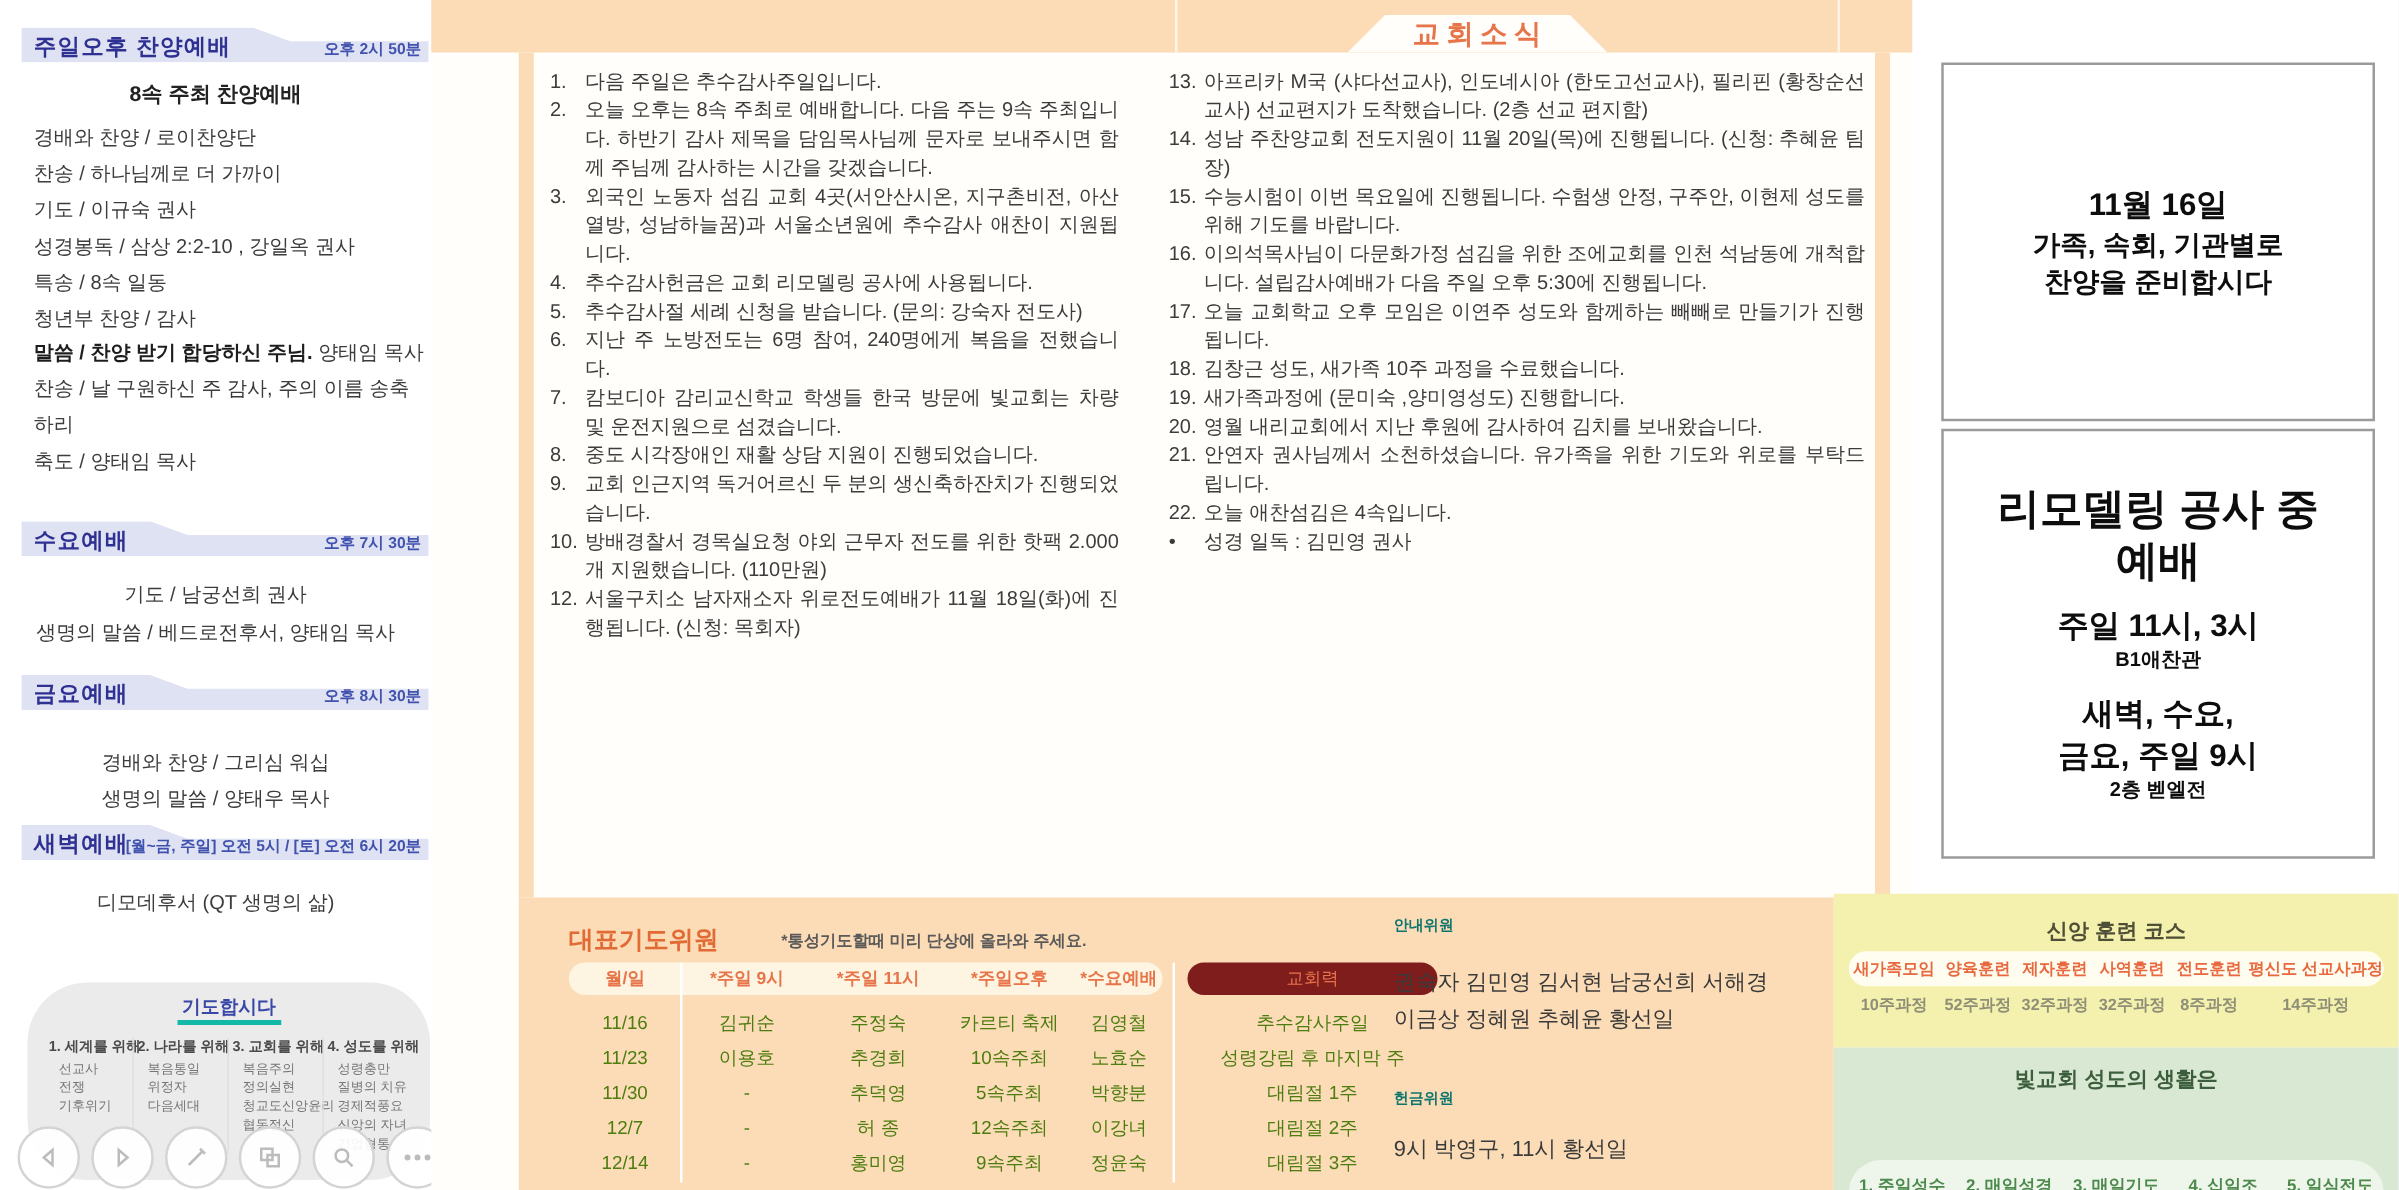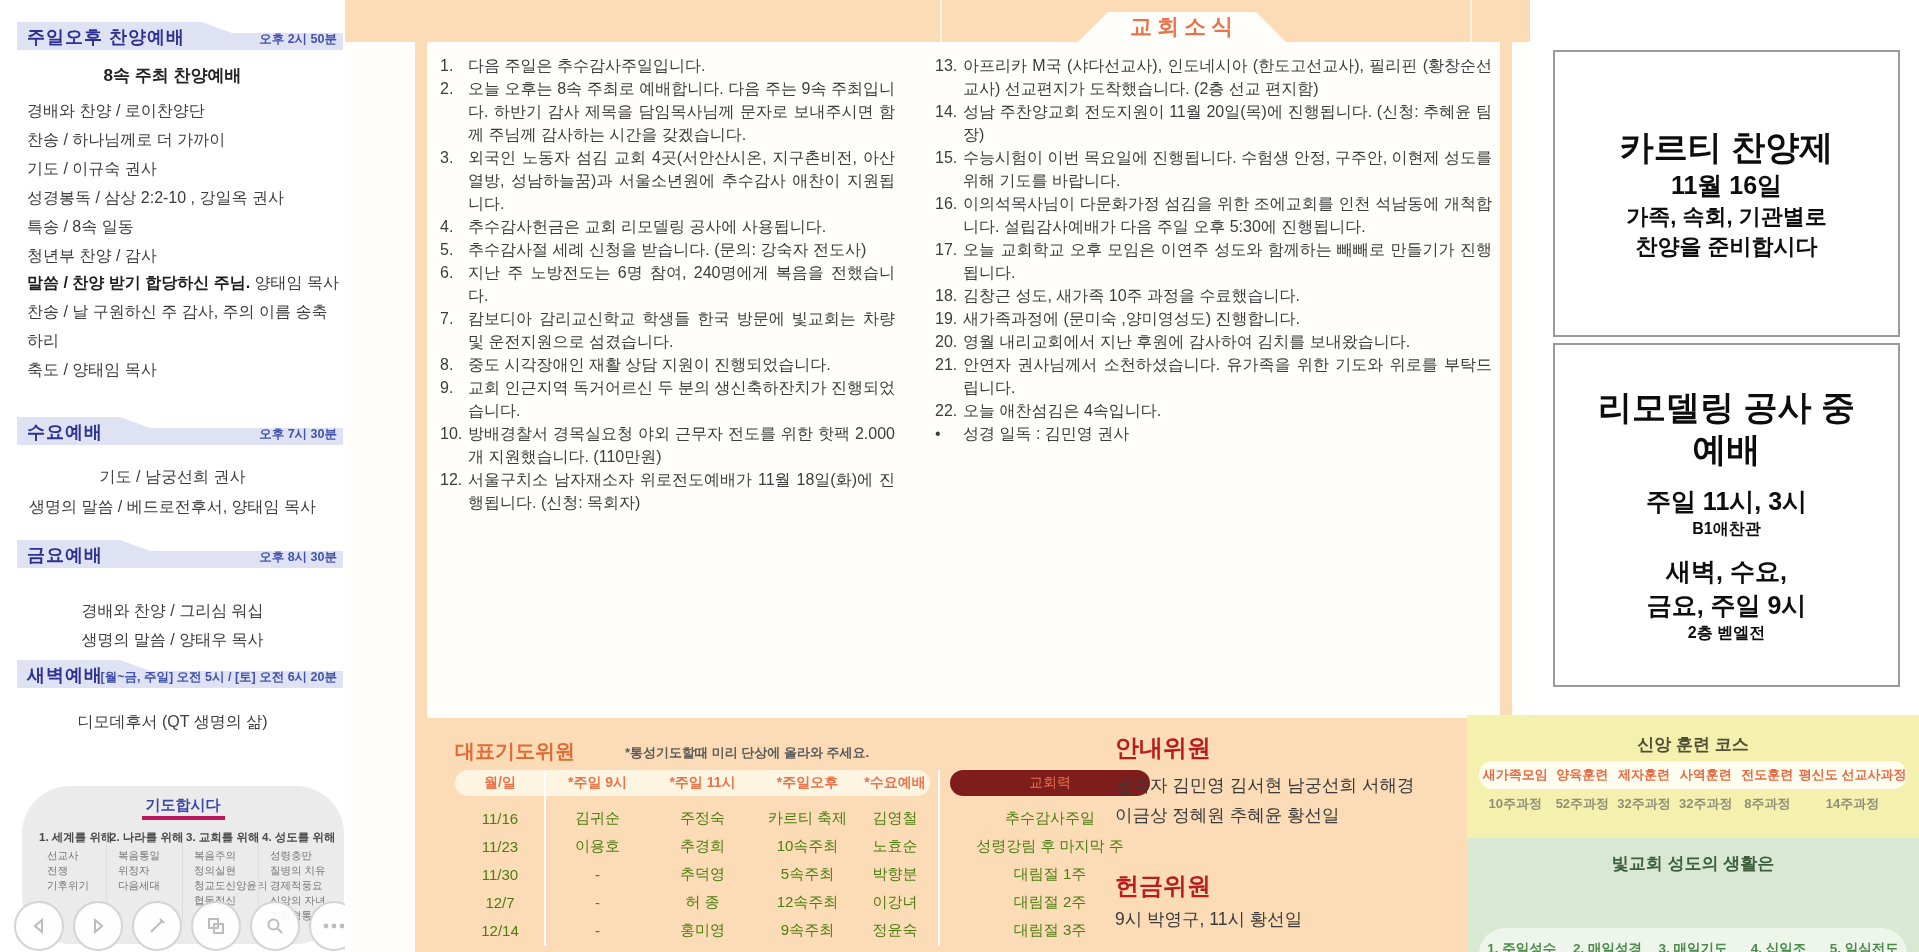--- a/index.html
+++ b/index.html
@@ -15,21 +15,21 @@
   .sbar .stime{position:absolute;right:6px;bottom:2px;font-size:12.5px;font-weight:bold;color:#4152ae;}
   .scenter{position:absolute;left:0;width:345px;text-align:center;font-size:16px;color:#3c3c3c;}
   .sbold{font-weight:bold;color:#222;font-size:17px;}
   .slist{position:absolute;left:27px;top:96px;width:310px;font-size:16px;color:#3c3c3c;line-height:29px;}
   .sermon{position:absolute;left:27px;top:268px;width:315px;font-size:16px;color:#3c3c3c;line-height:29px;}
   .sermon b{color:#1d1d1d;}
 
   
   .blob{position:absolute;left:22px;top:786px;width:322px;height:158px;background:#ebebeb;border-radius:48px;}
   .blob-title{position:absolute;left:0;right:0;top:10px;text-align:center;}
-  .blob-title span{display:inline-block;font-size:15px;font-weight:bold;color:#3948a8;border-bottom:4px solid #be185d;padding:0 4px 1px;}
+  .blob-title span{display:inline-block;font-size:15px;font-weight:bold;color:#3948a8;border-bottom:4px solid #14b8a6;padding:0 4px 1px;}
   .blob-cols{position:absolute;left:14px;top:44px;width:296px;display:grid;grid-template-columns:70px 76px 76px 74px;}
   .blob-col{padding:0 3px;border-left:1px solid #dddddd;}
   .blob-col:first-child{border-left:none;}
   .blob-col .h{font-size:11.5px;font-weight:bold;color:#4a4a4a;margin-bottom:3px;white-space:nowrap;}
   .blob-col .it{font-size:10.5px;color:#757575;line-height:15px;padding-left:8px;white-space:nowrap;}
 
   
   .toolbar{position:absolute;left:14px;top:901px;display:flex;gap:9px;}
   .tbtn{width:46px;height:46px;border-radius:50%;border:2px solid #d4d4d4;background:rgba(255,255,255,.92);display:flex;align-items:center;justify-content:center;}
   .tbtn svg{stroke:#bcbcbc;fill:none;stroke-width:2;}
@@ -60,21 +60,21 @@
   .phead{position:relative;height:26px;}
   .pill1{position:absolute;left:0;top:0;width:475px;height:26px;background:#fdf4e2;border-radius:13px;
          display:grid;grid-template-columns:90px 105px 105px 105px 70px;align-items:center;text-align:center;}
   .pill1 div{font-size:14px;font-weight:bold;color:#e8744a;}
   .pill2{position:absolute;left:495px;top:0;width:200px;height:26px;background:#7f1d1d;border-radius:13px;
          display:flex;align-items:center;justify-content:center;font-size:14px;font-weight:normal;color:#e8744a;}
   .prows{margin-top:8px;}
   .prow{display:grid;grid-template-columns:90px 105px 105px 105px 70px 20px 200px;height:28px;align-items:center;text-align:center;font-size:15px;color:#4d7c0f;}
   .vline{position:absolute;top:0;width:2px;height:176px;background:#ffffff;}
   .committee{position:absolute;left:700px;top:0;width:350px;height:234px;}
-  .ctitle{font-size:24px;font-weight:bold;color:#b91c1c;}
+  .ctitle{font-size:12px;font-weight:bold;color:#0f766e;}
   .cbody{font-size:17.5px;color:#3a3a3a;line-height:30px;}
 
   
   .rpanel{position:absolute;left:1530px;top:0;width:389px;height:715px;background:#ffffff;}
   .rbox{position:absolute;left:23px;width:343px;border:2px solid #9b9b9b;background:#fff;
         display:flex;flex-direction:column;align-items:center;justify-content:center;text-align:center;color:#0d0d0d;}
   .rbox.b1{top:50px;height:283px;}
   .rbox.b2{top:343px;height:340px;}
   .rt1{font-size:34px;font-weight:bold;line-height:42px;}
   .rt2{font-size:25px;font-weight:bold;line-height:34px;}
@@ -448,21 +448,20 @@
           <div>이금상 정혜원 추혜윤 황선일</div>
         </div>
         <div class="ctitle" style="position:absolute;top:152px;">헌금위원</div>
         <div class="cbody" style="position:absolute;top:186px;">9시 박영구, 11시 황선일</div>
       </div>
     </div>
   </div>
 
   <div class="rpanel">
     <div class="rbox b1">
-      <div class="rt1">카르티 찬양제</div>
       <div class="rt2">11월 16일</div>
       <div class="rt3">가족, 속회, 기관별로</div>
       <div class="rt3">찬양을 준비합시다</div>
     </div>
     <div class="rbox b2">
       <div class="rt1" style="width:300px;">리모델링 공사 중 예배</div>
       <div class="gap14"></div>
       <div class="rt2">주일 11시, 3시</div>
       <div class="rt4">B1애찬관</div>
       <div class="gap14"></div>

